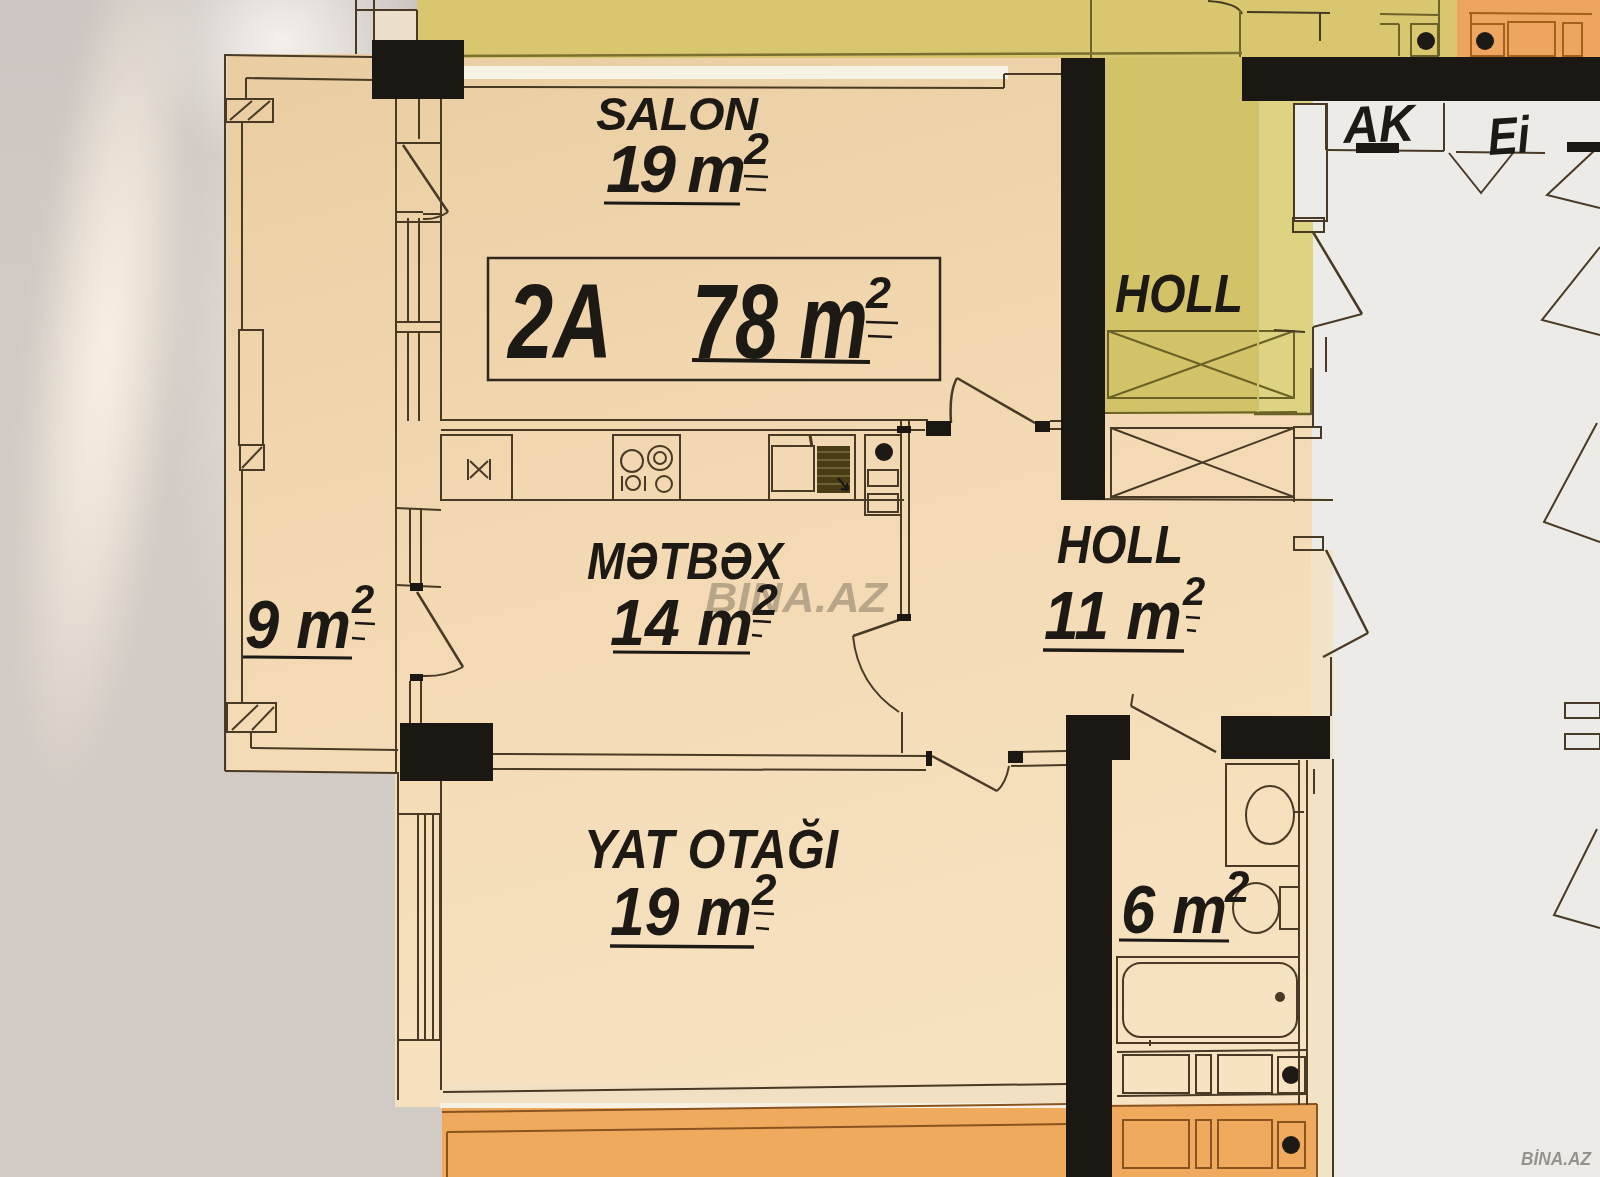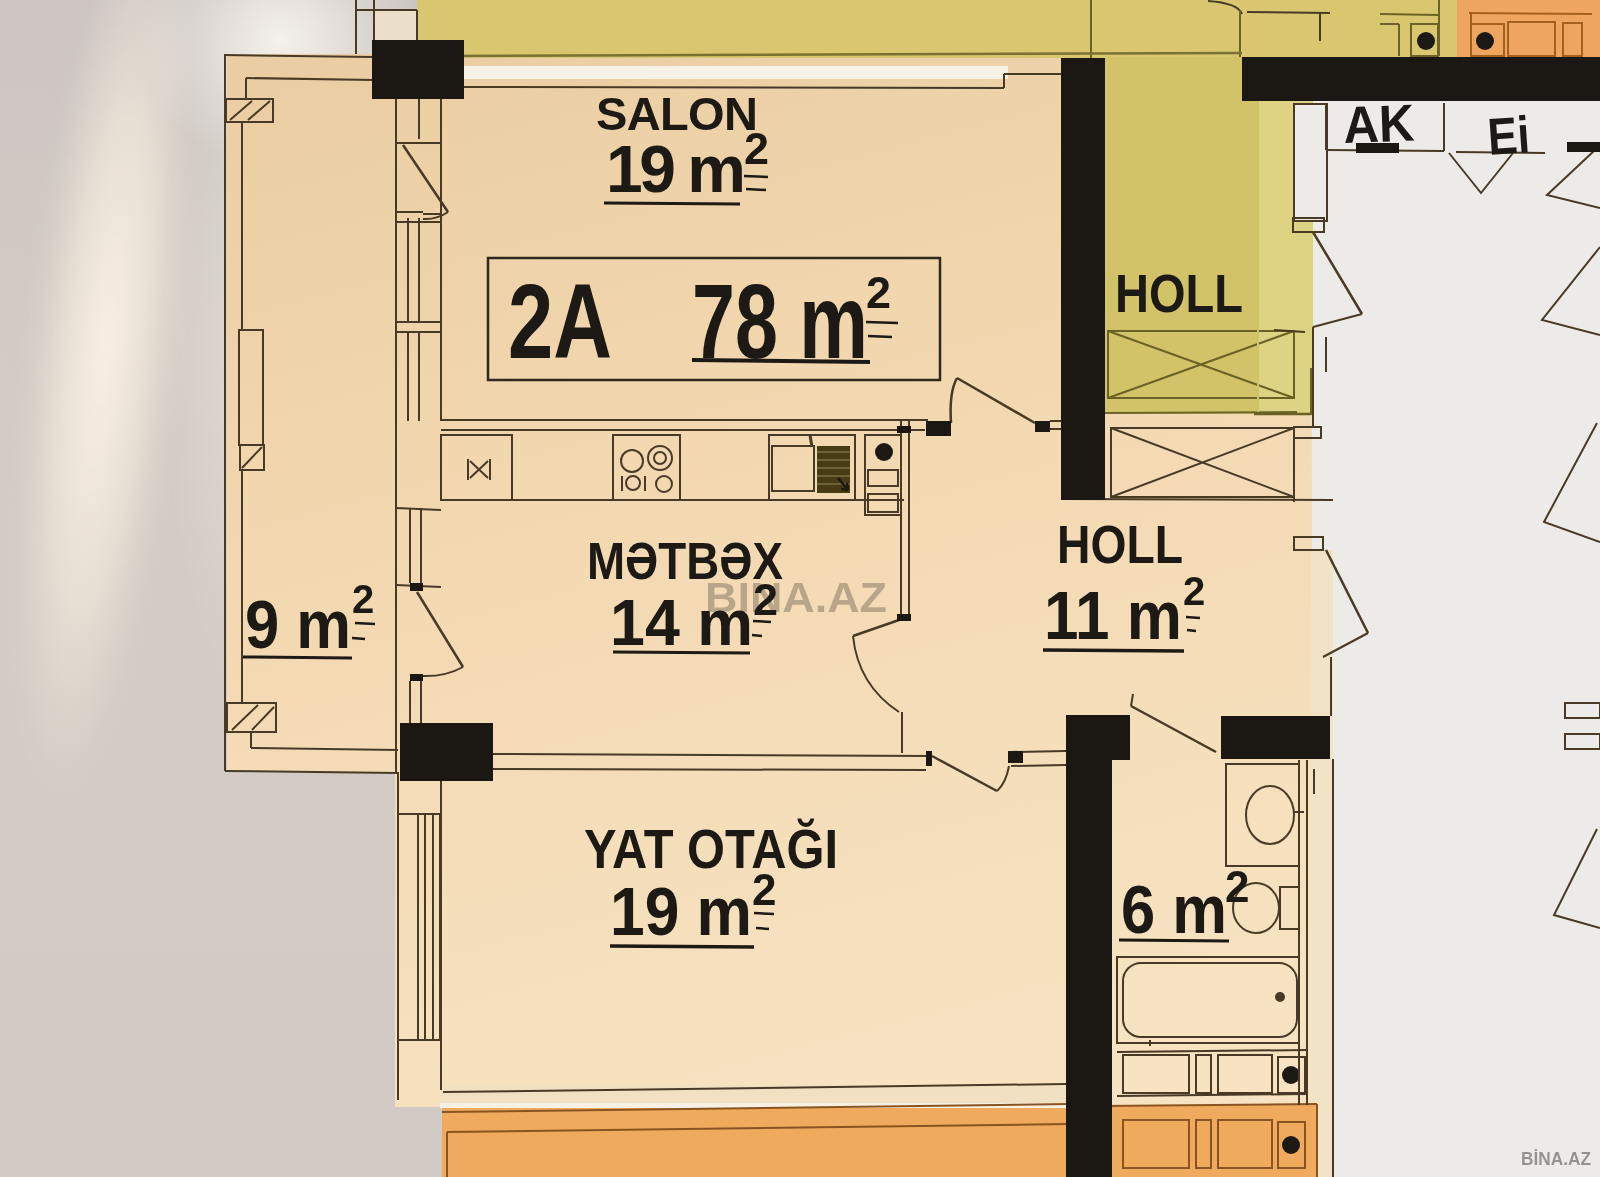--- a/index.html
+++ b/index.html
@@ -1,16 +1,16 @@
 <!DOCTYPE html>
 <html><head><meta charset="utf-8">
 <style>
 html,body{margin:0;padding:0;}
 body{width:1600px;height:1177px;overflow:hidden;font-family:"Liberation Sans",sans-serif;}
-#stage{position:relative;width:1600px;height:1167px;background:#0f766e;}
+#stage{position:relative;width:1600px;height:1167px;background:#0f766e;font-style:italic;}
 #bg1{position:absolute;left:0;top:0;width:1600px;height:1177px;
  background:linear-gradient(180deg,#ccc5c1 0%,#d2cbc5 30%,#d3cbc5 60%,#d1c9c3 100%);}
 #streak{position:absolute;left:30px;top:-100px;width:150px;height:900px;
  background:radial-gradient(50% 50% at 50% 50%,rgba(250,241,227,1) 0%,rgba(248,239,225,0.6) 52%,rgba(247,238,224,0) 100%);
  transform:rotate(6deg);transform-origin:center;filter:blur(9px);}
 #glowTL{position:absolute;left:160px;top:-60px;width:260px;height:800px;background:radial-gradient(closest-side,rgba(248,242,233,0.55),rgba(248,242,233,0));}
 #glowTC{position:absolute;left:140px;top:-90px;width:280px;height:260px;background:radial-gradient(closest-side,rgba(250,246,241,0.85),rgba(250,246,241,0));}
 svg{position:absolute;left:0;top:0;}
 text{font-family:"Liberation Sans",sans-serif;font-weight:bold;fill:#1d1a16;}
 </style></head>

